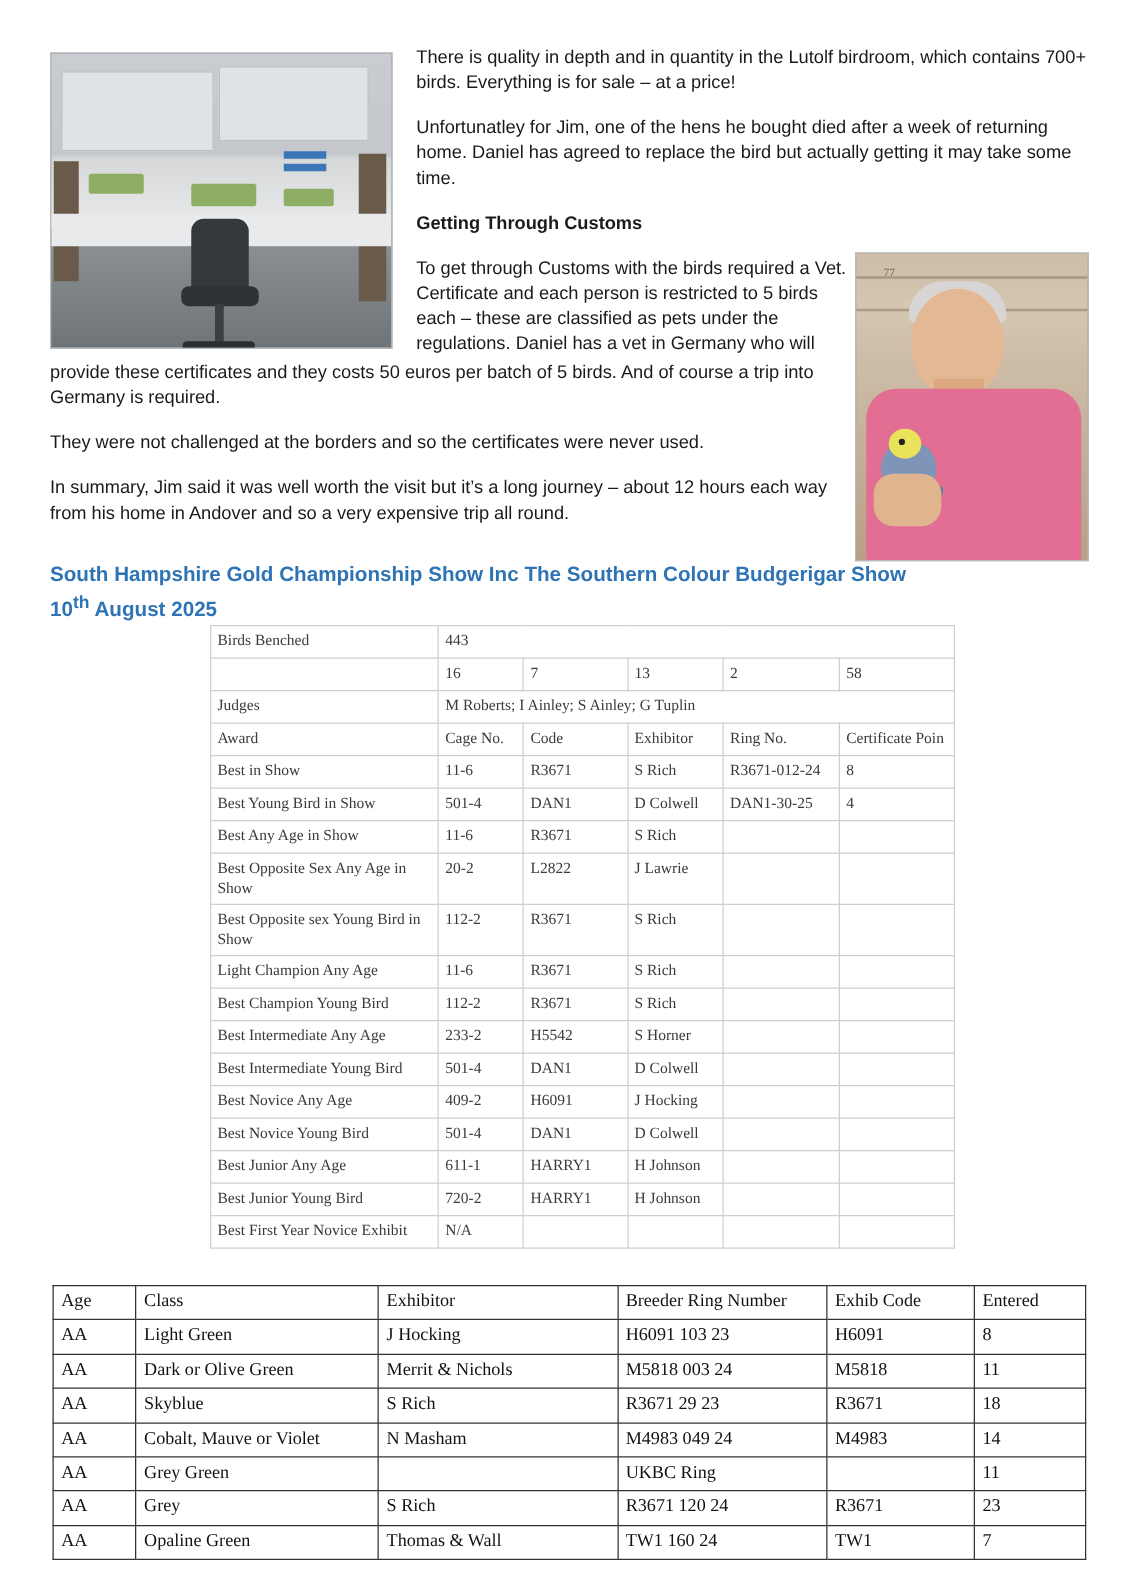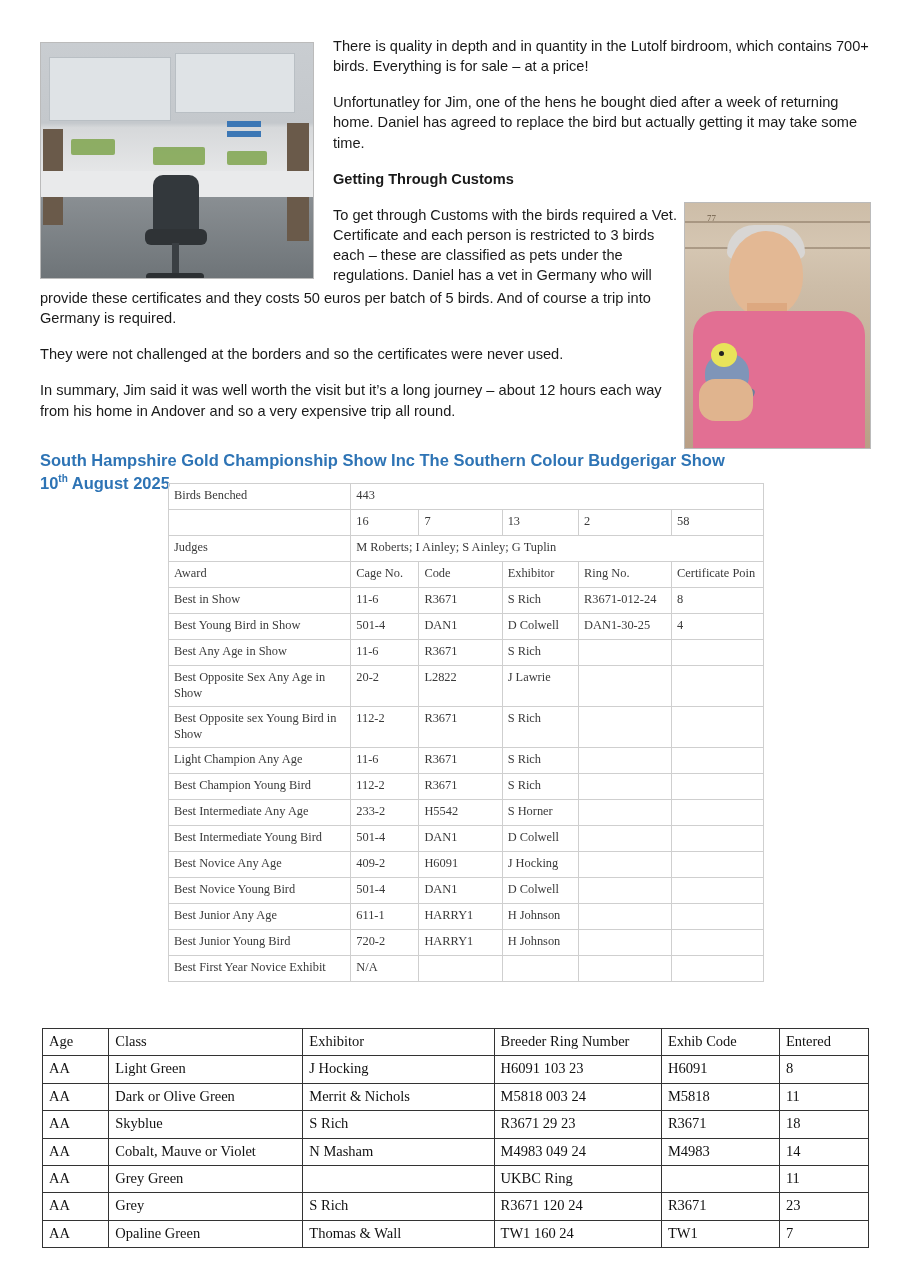--- a/index.html
+++ b/index.html
@@ -80,26 +80,26 @@
   .section-title {
     position: absolute;
     top: 450px;
     left: 40px;
     width: 830px;
     color: #2e74b5;
     font-weight: bold;
     font-size: 16.5px;
     line-height: 1.33;
   }
-  .section-title sup { font-size: 10px; vertical-align: super; text-align: center; }
+  .section-title sup { font-size: 14px; vertical-align: super; text-align: center; }
 
   
   .results-wrap {
     position: absolute;
-    top: 483px;
+    top: 500px;
     left: 168px;
     width: 596px;
   }
   table.results {
     border-collapse: collapse;
     width: 596px;
     font-family: "Liberation Serif", serif;
     font-size: 12.4px;
     color: #3a3a3a;
   }
@@ -213,21 +213,21 @@
         <div class="man-bird-head"></div>
         <div class="man-bird-eye"></div>
         <div class="man-hand"></div>
       </div>
     </div>
 
     <div class="text-col">
       <p>There is quality in depth and in quantity in the Lutolf birdroom, which contains 700+ birds. Everything is for sale – at a price!</p>
       <p>Unfortunatley for Jim, one of the hens he bought died after a week of returning home. Daniel has agreed to replace the bird but actually getting it may take some time.</p>
       <p class="heading-bold">Getting Through Customs</p>
-      <p class="text-narrow">To get through Customs with the birds required a Vet. Certificate and each person is restricted to 3 birds each – these are classified as pets under the regulations. Daniel has a vet in Germany who will</p>
+      <p class="text-narrow">To get through Customs with the birds required a Vet. Certificate and each person is restricted to 5 birds each – these are classified as pets under the regulations. Daniel has a vet in Germany who will</p>
     </div>
 
     <div class="text-full">
       <p>provide these certificates and they costs 50 euros per batch of 5 birds. And of course a trip into Germany is required.</p>
       <p>They were not challenged at the borders and so the certificates were never used.</p>
       <p>In summary, Jim said it was well worth the visit but it’s a long journey – about 12 hours each way from his home in Andover and so a very expensive trip all round.</p>
     </div>
   </div>
 
   <div class="section-title">

